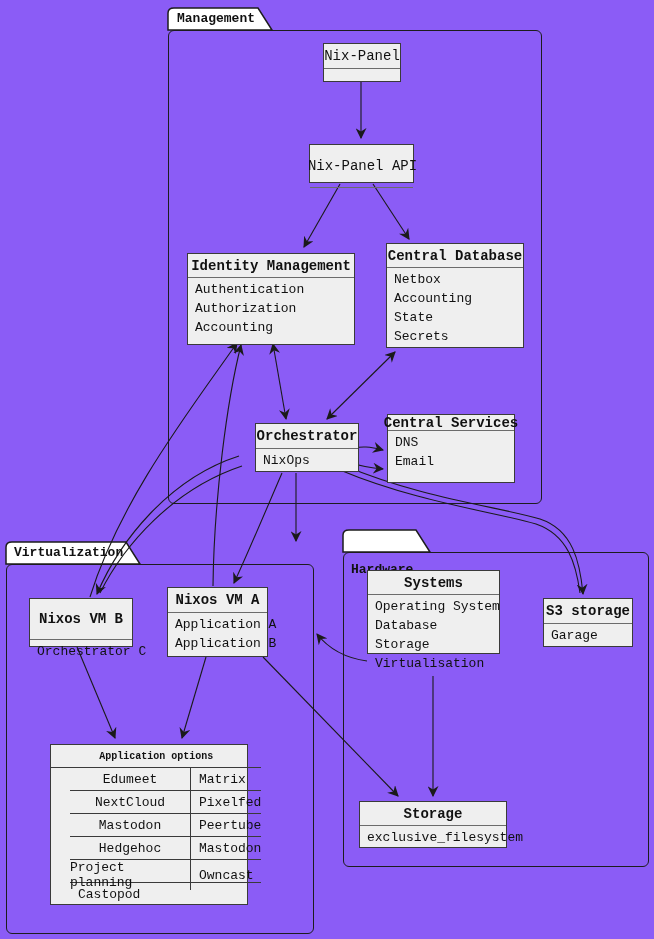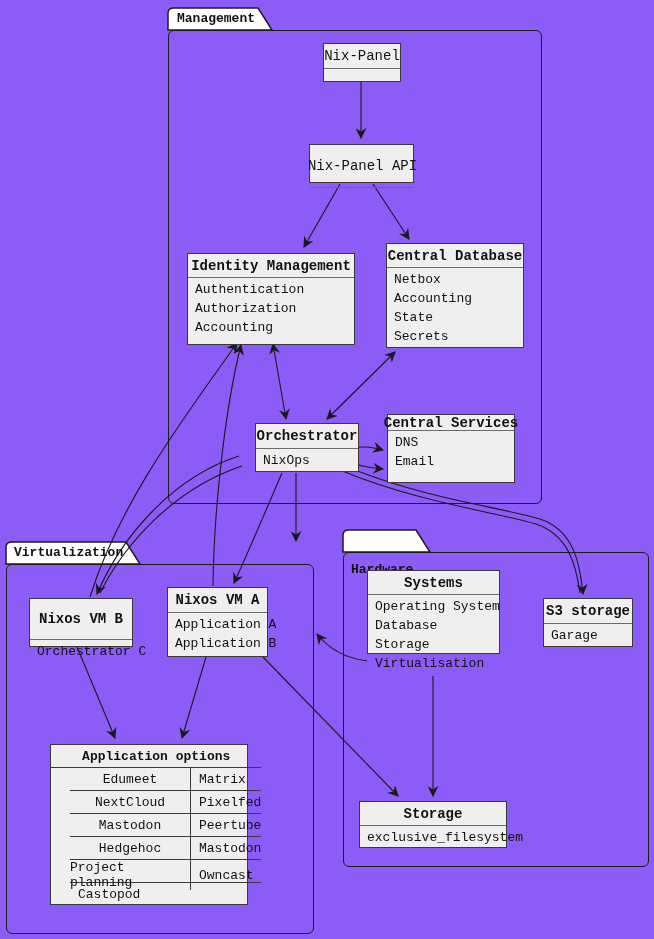--- a/index.html
+++ b/index.html
@@ -8,21 +8,21 @@
   .pkg{position:absolute;border:1.5px solid #1d1d1d;border-radius:6px;background:transparent;z-index:1;}
   .pkg-title{position:absolute;font-weight:bold;font-size:13px;z-index:3;white-space:nowrap;}
   #edges{position:absolute;left:0;top:0;z-index:2;pointer-events:none;}
   .box{position:absolute;background:#efefef;border:1px solid #3a3a3a;z-index:3;box-sizing:border-box;}
   .box-title{font-size:14px;font-weight:bold;text-align:center;border-bottom:1px solid #6b6b6b;
              display:flex;align-items:center;justify-content:center;white-space:nowrap;padding:0 4px;box-sizing:border-box;}
   .box-title.regular{font-weight:normal;}
   .box-body{padding:2px 7px 0 7px;font-size:13px;line-height:19px;white-space:nowrap;}
   .tbl{position:absolute;background:#efefef;border:1px solid #3a3a3a;z-index:3;box-sizing:border-box;
        display:grid;grid-template-rows:23px repeat(6,23px);}
-  .tbl-header{font-size:13px;font-weight:bold;display:flex;align-items:center;justify-content:center;border-bottom:1px solid #3a3a3a;}
+  .tbl-header{font-size:10px;font-weight:bold;display:flex;align-items:center;justify-content:center;border-bottom:1px solid #3a3a3a;}
   .tbl-row{display:grid;grid-template-columns:121px 1fr;border-bottom:1px solid #3a3a3a;margin-left:19px;}
   .tbl-row:last-child{border-bottom:none;}
   .tbl-cell{font-size:13px;display:flex;align-items:center;}
   .tbl-cell.c1{justify-content:center;border-right:1px solid #3a3a3a;}
   .tbl-cell.c2{padding-left:8px;}
 </style>
 </head>
 <body>
 
 <div id="canvas">

